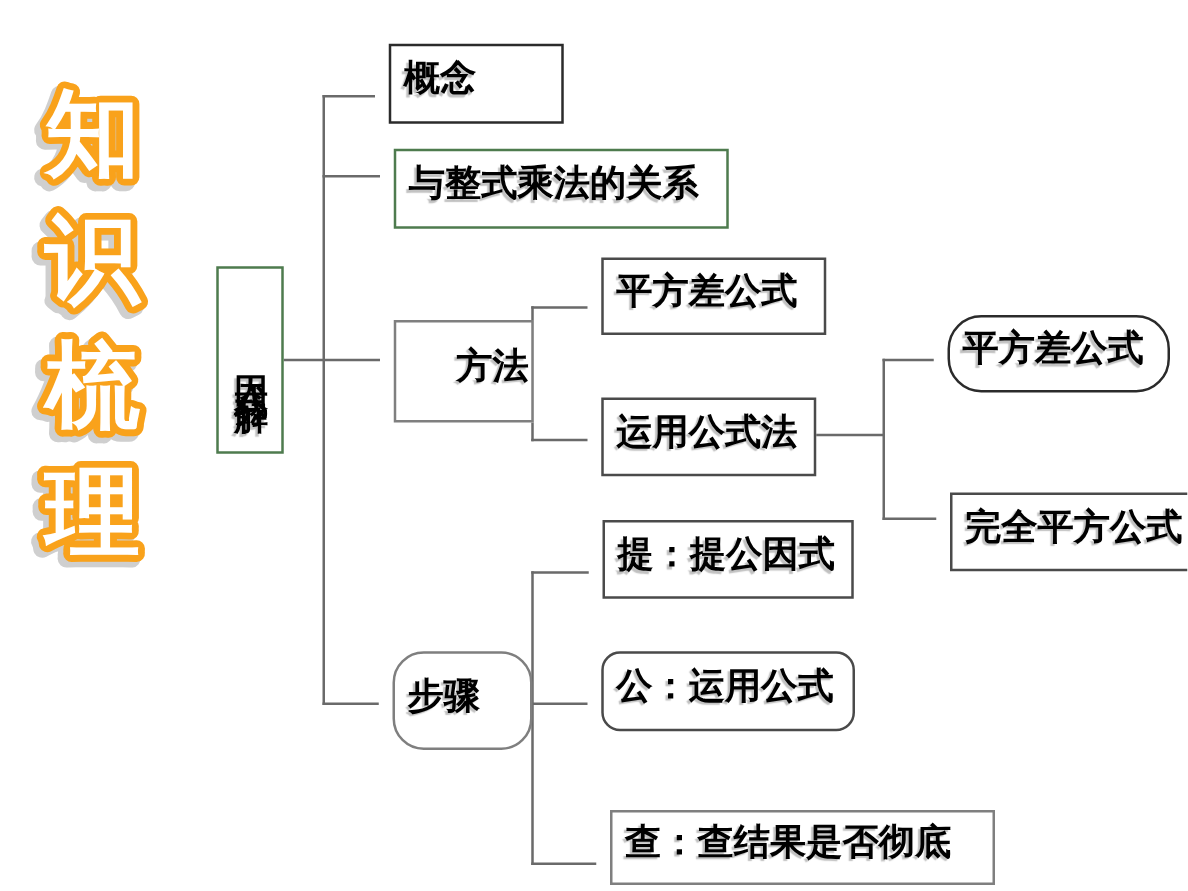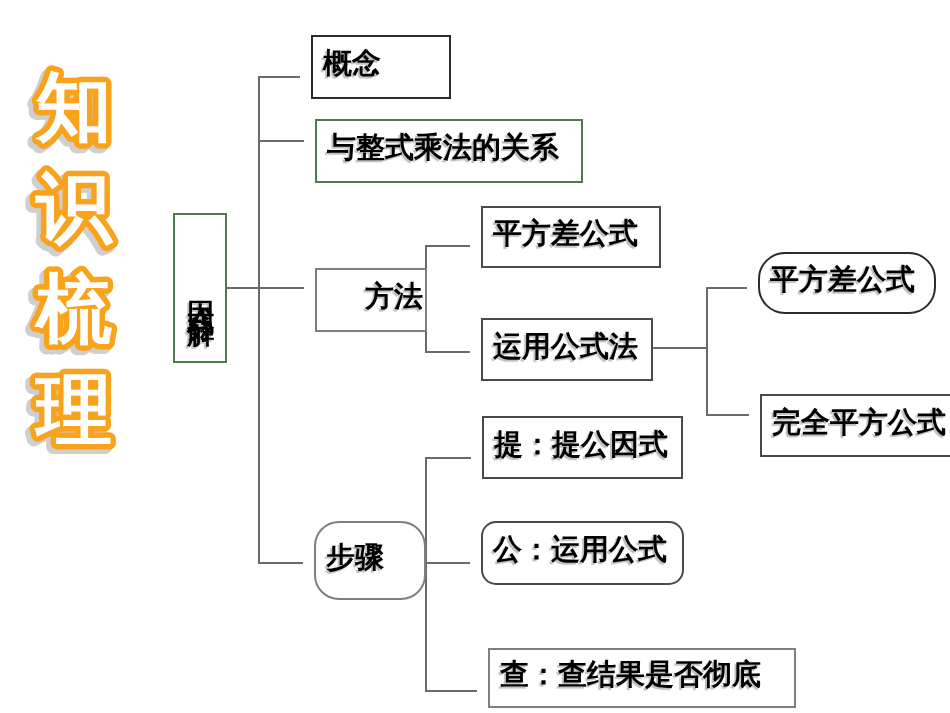--- a/index.html
+++ b/index.html
@@ -83,21 +83,21 @@
   </div>
 
   <div class="node black" style="left:298px;top:35px;width:140px;height:64px;">
     <span>概念</span>
   </div>
 
   <div class="node green" style="left:302px;top:119px;width:268px;height:64px;">
     <span>与整式乘法的关系</span>
   </div>
 
-  <div class="node gray" style="left:302px;top:268px;width:112px;height:64px;padding-left:48px;">
+  <div class="node gray" style="left:302px;top:256px;width:112px;height:82px;padding-left:48px;">
     <span>方法</span>
   </div>
 
   <div class="node dgray" style="left:468px;top:206px;width:180px;height:62px;">
     <span>平方差公式</span>
   </div>
 
   <div class="node dgray" style="left:468px;top:318px;width:172px;height:63px;">
     <span>运用公式法</span>
   </div>

